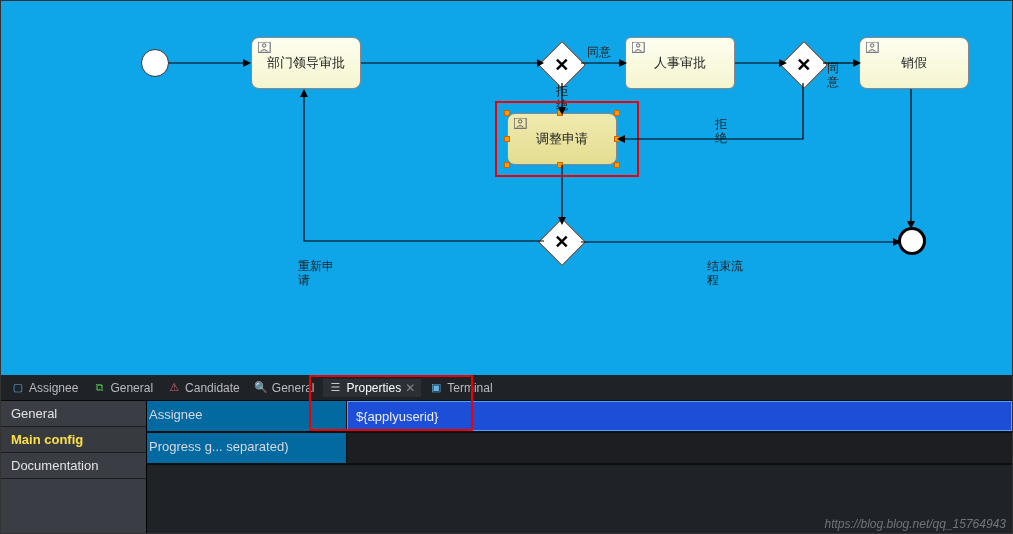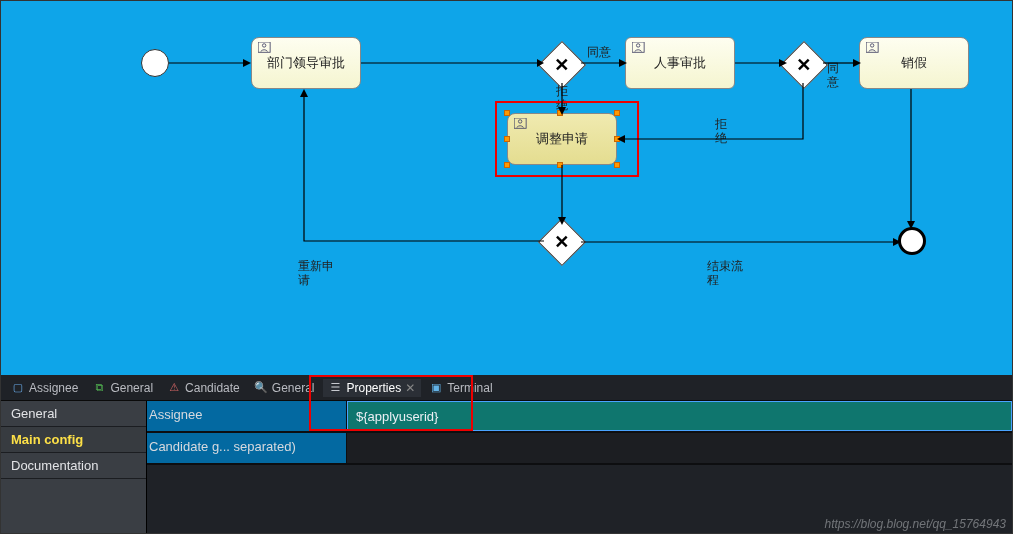--- a/index.html
+++ b/index.html
@@ -33,21 +33,21 @@
 
 .prop-body { display: flex; height: 132px; }
 .side-tabs { width: 146px; background: #3a3e44; border-right: 1px solid #000; }
 .side-tab { padding: 5px 10px; border-bottom: 1px solid #1b1d21; color: #e2e3e6; cursor: default; font-size: 13px; }
 .side-tab.active { background: #373b40; font-weight: bold; color: #fde047; }
 .prop-grid { flex: 1; background: #1f2227; position: relative; }
 .prop-row { display: flex; align-items: stretch; border-bottom: 2px solid #0d0e10; height: 32px; }
 .prop-label { width: 200px; padding: 6px 2px; color: #d7d9de; background: #0369a1; border-right: 1px solid #0d0e10; font-size: 13px; }
 .prop-value { flex: 1; position: relative; }
 .prop-value input { width: 100%; height: 100%; background: #1c1e22; border: none; color: #eceff4; padding: 0 8px; font-size: 13px; outline: none; }
-.prop-value input.focused { border: 1px solid #4aa3ff; background: #0f766e; }
+.prop-value input.focused { border: 1px solid #4aa3ff; background: #1d4ed8; }
 
 .watermark { position: absolute; right: 6px; bottom: 2px; color: #8d9094; font-size: 12px; font-style: italic; opacity: 0.75; pointer-events: none; }
 </style>
 </head>
 <body>
 
 <div class="canvas">
 
   <div class="start-event" style="left:140px; top:48px;"></div>
 
@@ -198,21 +198,21 @@
       <div class="side-tab">General</div>
       <div class="side-tab active">Main config</div>
       <div class="side-tab">Documentation</div>
     </div>
     <div class="prop-grid">
       <div class="prop-row">
         <div class="prop-label">Assignee</div>
         <div class="prop-value"><input class="focused" value="${applyuserid}" style=""></div>
       </div>
       <div class="prop-row">
-        <div class="prop-label">Candidate g... separated)</div>
+        <div class="prop-label">Progress g... separated)</div>
         <div class="prop-value"><input value="" style=""></div>
       </div>
 
       <div class="redbox" style="left:162px; top:-26px; width:164px; height:56px;"></div>
     </div>
   </div>
 </div>
 
 <div class="watermark">https://blog.blog.net/qq_15764943</div>
 

